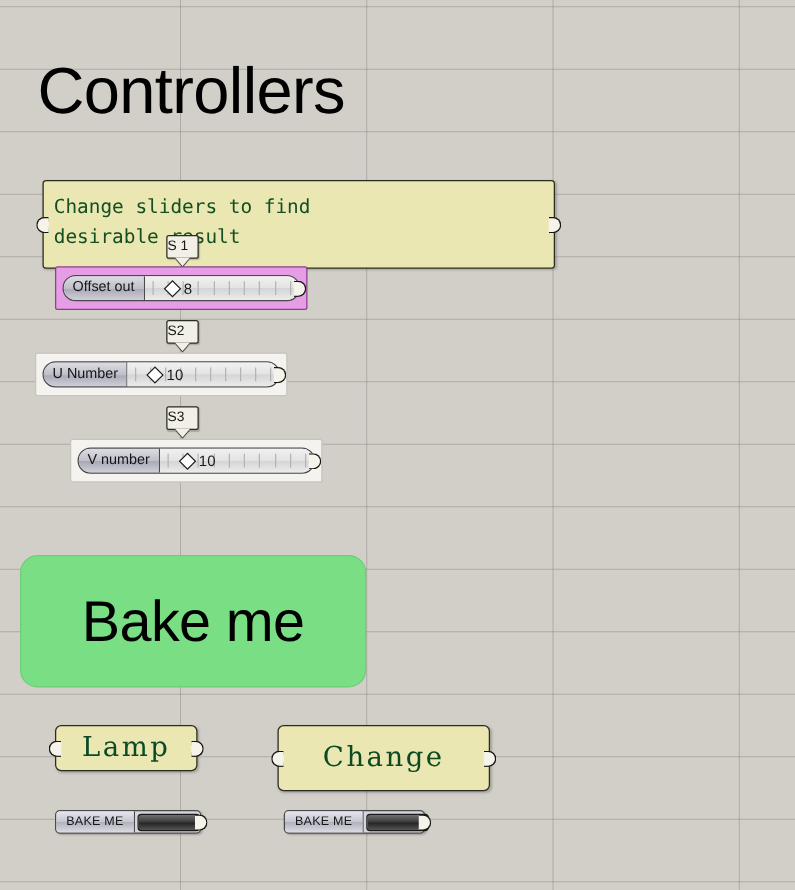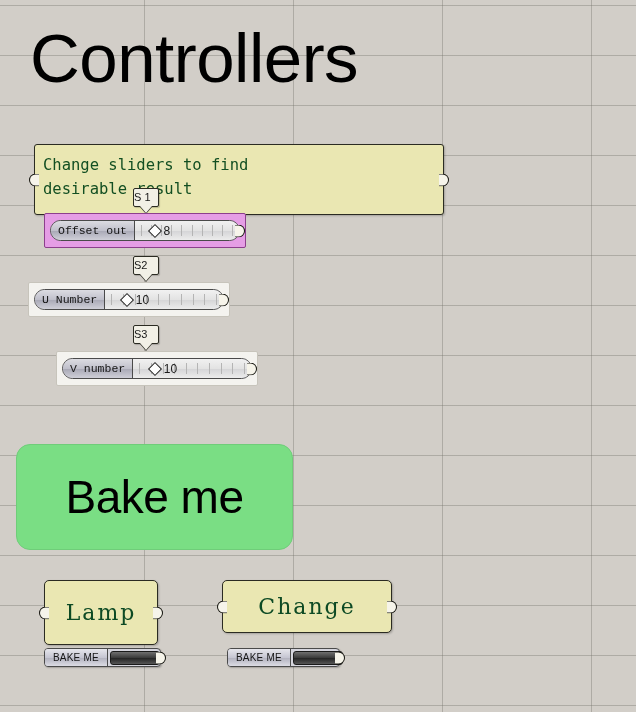--- a/index.html
+++ b/index.html
@@ -26,22 +26,22 @@
       linear-gradient(to bottom, rgba(120,118,112,0.40) 1px, transparent 1px);
     background-size: 149px 50px;
     background-position: -5px 5px;
     overflow: hidden;
   }
 
   
   #title {
     position: absolute;
     left: 30px;
-    top: 28px;
-    font-size: 69px;
+    top: 42px;
+    font-size: 52px;
     line-height: 62px;
     font-weight: 400;
     color: #000000;
     letter-spacing: -0.5px;
     white-space: nowrap;
   }
 
   
   .nub {
     position: absolute;
@@ -137,21 +137,20 @@
     padding: 0 7px;
     border-right: 1.2px solid #4a4a4a;
     border-radius: 10px 0 0 10px;
     background: linear-gradient(to bottom, #dcdce2 0%, #bfbfca 52%, #a9a9b6 53%, #cfcfd8 100%);
     font-size: 11.5px;
     line-height: 19px;
     color: #151515;
     text-align: center;
     white-space: nowrap;
     box-sizing: border-box;
-    font-family: Liberation Mono, monospace;
   }
   .slider .sl-track {
     position: relative;
     flex: 1 1 auto;
     border-radius: 0 10px 10px 0;
     background: linear-gradient(to bottom, #f1f1f1 0%, #e3e3e3 50%, #d4d4d6 51%, #ececec 100%);
     overflow: hidden;
   }
   .slider .ticks {
     position: absolute;
@@ -360,21 +359,21 @@
         </div>
       </div>
       <span class="nub right"></span>
     </div>
   </div>
 
   <div id="bake-group">
     <div class="group-label">Bake me</div>
   </div>
 
-  <div class="out-panel" style="left:44px; top:580px; width:114px; height:65px;">
+  <div class="out-panel" style="left:44px; top:580px; width:114px; height:37px;">
     <span class="nub left"></span>
     <span class="nub right"></span>
     <span class="op-text">Lamp</span>
   </div>
   <div class="toggle" style="left:44px; top:648px; width:117px;">
     <div class="tg-name">BAKE ME</div>
     <div class="tg-switch"></div>
     <span class="nub right"></span>
   </div>
 

